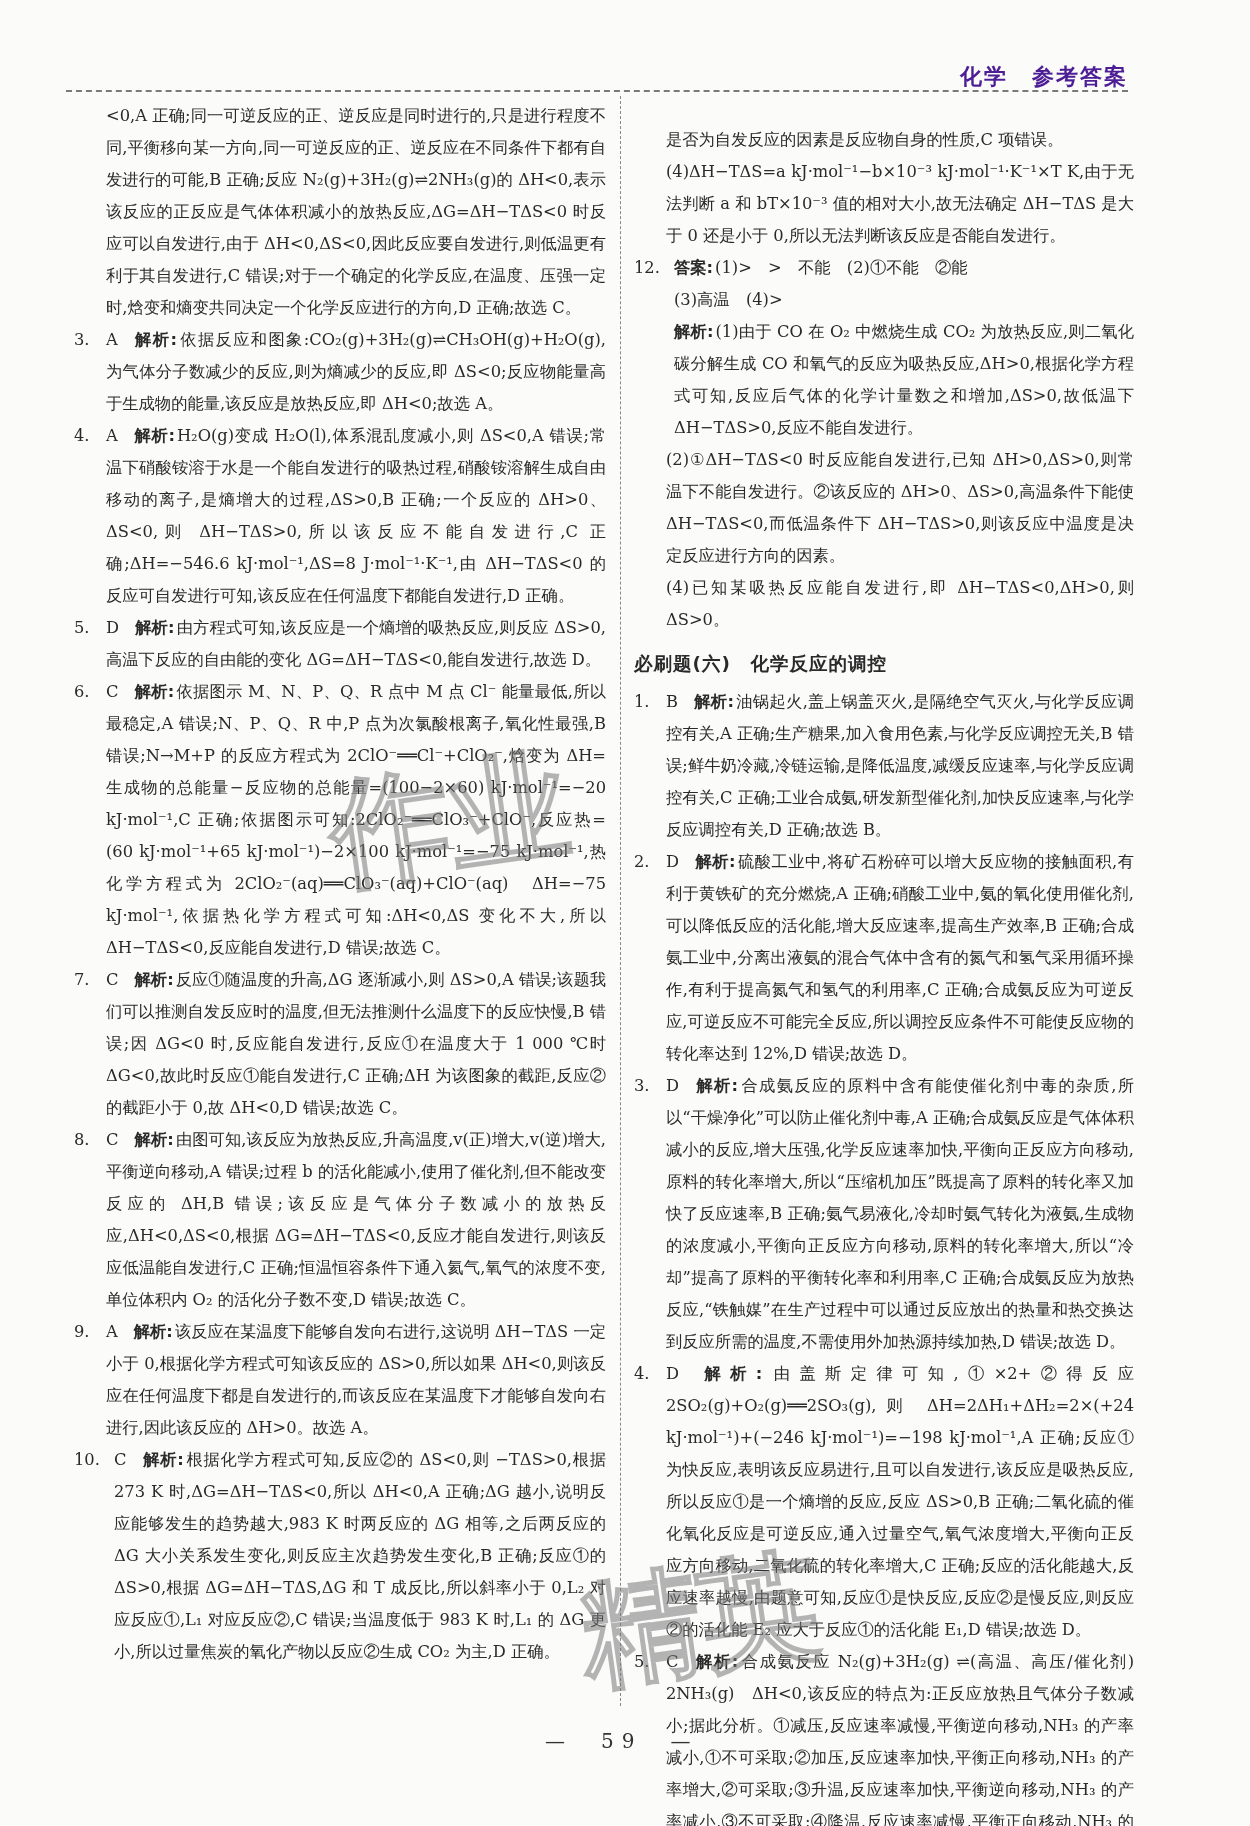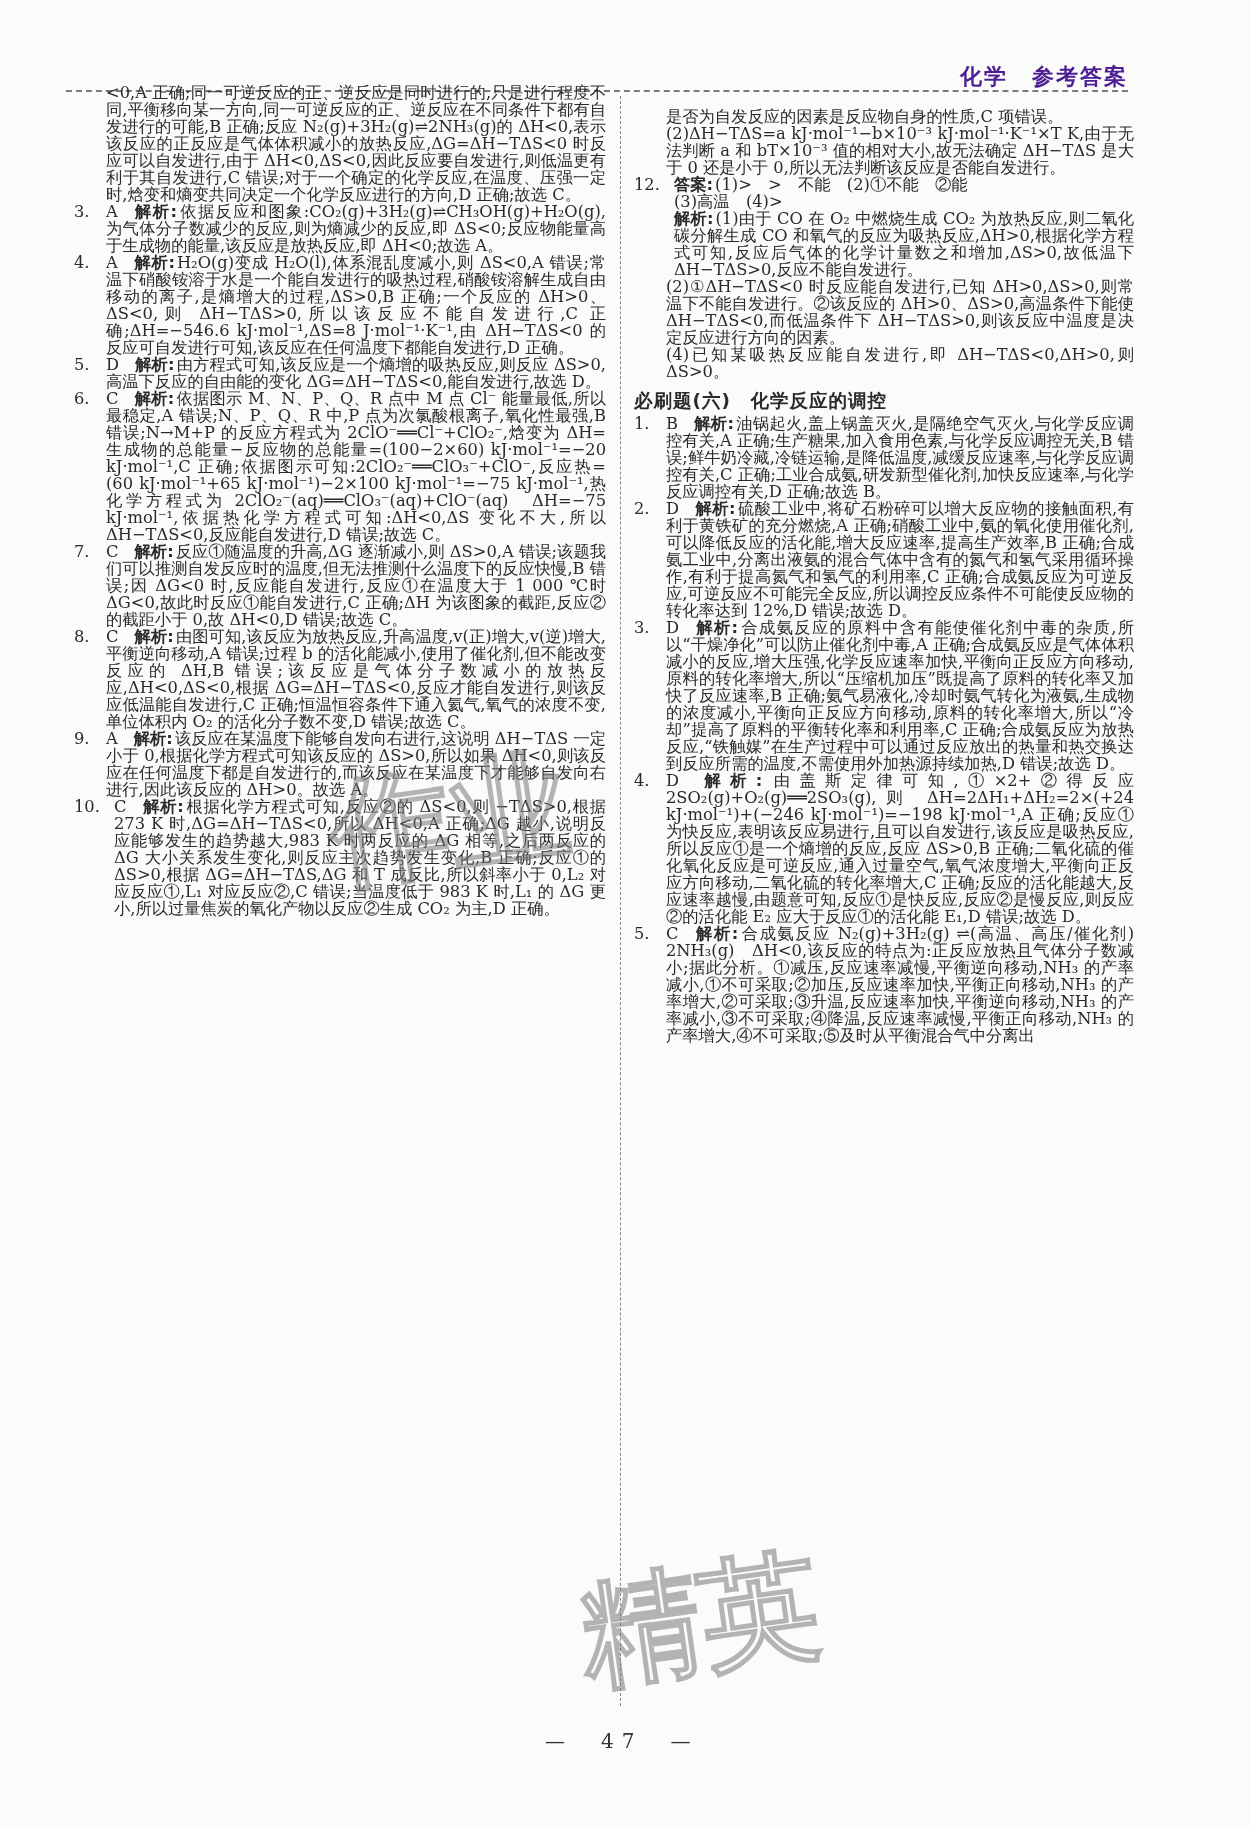--- a/index.html
+++ b/index.html
@@ -13,21 +13,21 @@
   }
   .header-title {
     position: absolute; right: 0; top: 2px; font-family: "DejaVu Sans", "Liberation Sans", sans-serif;
     font-weight: bold; font-size: 22px; letter-spacing: 2px; color: #4c1d95;
   }
   .divider {
     position: absolute; left: 620px; top: 96px; height: 1610px; width: 0;
     border-left: 1.5px dashed #888;
   }
   .col {
-    position: absolute; top: 84px; font-size: 16.3px; line-height: 17px;
+    position: absolute; top: 100px; font-size: 16.3px; line-height: 32px;
     text-align: justify;
   }
   .col-left { left: 74px; width: 532px; }
   .col-right { left: 634px; width: 500px; margin-top: 24px; }
   .item { position: relative; padding-left: 32px; }
   .item.wide { padding-left: 40px; }
   .item .num { position: absolute; left: 0; top: 0; }
   .cont { padding-left: 32px; }
   .item .tag, .sub .tag { font-family: "DejaVu Sans", "Liberation Sans", sans-serif; font-weight: bold; margin-right: 2px; }
   .ans-choice { margin-right: 16px; }
@@ -60,28 +60,28 @@
     <div class="item"><span class="num">4.</span><span class="ans-choice">A</span><span class="tag">解析:</span><span>H₂O(g)变成 H₂O(l),体系混乱度减小,则 ΔS&lt;0,A 错误;常温下硝酸铵溶于水是一个能自发进行的吸热过程,硝酸铵溶解生成自由移动的离子,是熵增大的过程,ΔS&gt;0,B 正确;一个反应的 ΔH&gt;0、ΔS&lt;0,则 ΔH−TΔS&gt;0,所以该反应不能自发进行,C 正确;ΔH=−546.6 kJ·mol⁻¹,ΔS=8 J·mol⁻¹·K⁻¹,由 ΔH−TΔS&lt;0 的反应可自发进行可知,该反应在任何温度下都能自发进行,D 正确。</span></div>
     <div class="item"><span class="num">5.</span><span class="ans-choice">D</span><span class="tag">解析:</span><span>由方程式可知,该反应是一个熵增的吸热反应,则反应 ΔS&gt;0,高温下反应的自由能的变化 ΔG=ΔH−TΔS&lt;0,能自发进行,故选 D。</span></div>
     <div class="item"><span class="num">6.</span><span class="ans-choice">C</span><span class="tag">解析:</span><span>依据图示 M、N、P、Q、R 点中 M 点 Cl⁻ 能量最低,所以最稳定,A 错误;N、P、Q、R 中,P 点为次氯酸根离子,氧化性最强,B 错误;N→M+P 的反应方程式为 2ClO⁻══Cl⁻+ClO₂⁻,焓变为 ΔH=生成物的总能量−反应物的总能量=(100−2×60) kJ·mol⁻¹=−20 kJ·mol⁻¹,C 正确;依据图示可知:2ClO₂⁻══ClO₃⁻+ClO⁻,反应热=(60 kJ·mol⁻¹+65 kJ·mol⁻¹)−2×100 kJ·mol⁻¹=−75 kJ·mol⁻¹,热化学方程式为 2ClO₂⁻(aq)══ClO₃⁻(aq)+ClO⁻(aq)　ΔH=−75 kJ·mol⁻¹,依据热化学方程式可知:ΔH&lt;0,ΔS 变化不大,所以 ΔH−TΔS&lt;0,反应能自发进行,D 错误;故选 C。</span></div>
     <div class="item"><span class="num">7.</span><span class="ans-choice">C</span><span class="tag">解析:</span><span>反应①随温度的升高,ΔG 逐渐减小,则 ΔS&gt;0,A 错误;该题我们可以推测自发反应时的温度,但无法推测什么温度下的反应快慢,B 错误;因 ΔG&lt;0 时,反应能自发进行,反应①在温度大于 1 000 ℃时 ΔG&lt;0,故此时反应①能自发进行,C 正确;ΔH 为该图象的截距,反应②的截距小于 0,故 ΔH&lt;0,D 错误;故选 C。</span></div>
     <div class="item"><span class="num">8.</span><span class="ans-choice">C</span><span class="tag">解析:</span><span>由图可知,该反应为放热反应,升高温度,v(正)增大,v(逆)增大,平衡逆向移动,A 错误;过程 b 的活化能减小,使用了催化剂,但不能改变反应的 ΔH,B 错误;该反应是气体分子数减小的放热反应,ΔH&lt;0,ΔS&lt;0,根据 ΔG=ΔH−TΔS&lt;0,反应才能自发进行,则该反应低温能自发进行,C 正确;恒温恒容条件下通入氦气,氧气的浓度不变,单位体积内 O₂ 的活化分子数不变,D 错误;故选 C。</span></div>
     <div class="item"><span class="num">9.</span><span class="ans-choice">A</span><span class="tag">解析:</span><span>该反应在某温度下能够自发向右进行,这说明 ΔH−TΔS 一定小于 0,根据化学方程式可知该反应的 ΔS&gt;0,所以如果 ΔH&lt;0,则该反应在任何温度下都是自发进行的,而该反应在某温度下才能够自发向右进行,因此该反应的 ΔH&gt;0。故选 A。</span></div>
     <div class="item wide"><span class="num">10.</span><span class="ans-choice">C</span><span class="tag">解析:</span><span>根据化学方程式可知,反应②的 ΔS&lt;0,则 −TΔS&gt;0,根据 273 K 时,ΔG=ΔH−TΔS&lt;0,所以 ΔH&lt;0,A 正确;ΔG 越小,说明反应能够发生的趋势越大,983 K 时两反应的 ΔG 相等,之后两反应的 ΔG 大小关系发生变化,则反应主次趋势发生变化,B 正确;反应①的 ΔS&gt;0,根据 ΔG=ΔH−TΔS,ΔG 和 T 成反比,所以斜率小于 0,L₂ 对应反应①,L₁ 对应反应②,C 错误;当温度低于 983 K 时,L₁ 的 ΔG 更小,所以过量焦炭的氧化产物以反应②生成 CO₂ 为主,D 正确。</span></div>
   </div>
 <div class="col col-right" id="right">
     <p class="para cont">是否为自发反应的因素是反应物自身的性质,C 项错误。</p>
-    <p class="para cont">(2)ΔH−TΔS=a kJ·mol⁻¹−b×10⁻³ kJ·mol⁻¹·K⁻¹×T K,由于无法判断 a 和 bT×10⁻³ 值的相对大小,故无法确定 ΔH−TΔS 是大于 0 还是小于 0,所以无法判断该反应是否能自发进行。</p>
+    <p class="para cont">(4)ΔH−TΔS=a kJ·mol⁻¹−b×10⁻³ kJ·mol⁻¹·K⁻¹×T K,由于无法判断 a 和 bT×10⁻³ 值的相对大小,故无法确定 ΔH−TΔS 是大于 0 还是小于 0,所以无法判断该反应是否能自发进行。</p>
     <div class="item wide"><span class="num">12.</span><span class="tag">答案:</span><span>(1)&gt;　&gt;　不能　(2)①不能　②能</span><br><span>(3)高温　(4)&gt;</span><div class="sub"><span class="tag">解析:</span><span>(1)由于 CO 在 O₂ 中燃烧生成 CO₂ 为放热反应,则二氧化碳分解生成 CO 和氧气的反应为吸热反应,ΔH&gt;0,根据化学方程式可知,反应后气体的化学计量数之和增加,ΔS&gt;0,故低温下 ΔH−TΔS&gt;0,反应不能自发进行。</span></div></div>
     <p class="para cont">(2)①ΔH−TΔS&lt;0 时反应能自发进行,已知 ΔH&gt;0,ΔS&gt;0,则常温下不能自发进行。②该反应的 ΔH&gt;0、ΔS&gt;0,高温条件下能使 ΔH−TΔS&lt;0,而低温条件下 ΔH−TΔS&gt;0,则该反应中温度是决定反应进行方向的因素。</p>
     <p class="para cont">(4)已知某吸热反应能自发进行,即 ΔH−TΔS&lt;0,ΔH&gt;0,则 ΔS&gt;0。</p>
     <div class="section-title">必刷题(六)　化学反应的调控</div>
     <div class="item"><span class="num">1.</span><span class="ans-choice">B</span><span class="tag">解析:</span><span>油锅起火,盖上锅盖灭火,是隔绝空气灭火,与化学反应调控有关,A 正确;生产糖果,加入食用色素,与化学反应调控无关,B 错误;鲜牛奶冷藏,冷链运输,是降低温度,减缓反应速率,与化学反应调控有关,C 正确;工业合成氨,研发新型催化剂,加快反应速率,与化学反应调控有关,D 正确;故选 B。</span></div>
     <div class="item"><span class="num">2.</span><span class="ans-choice">D</span><span class="tag">解析:</span><span>硫酸工业中,将矿石粉碎可以增大反应物的接触面积,有利于黄铁矿的充分燃烧,A 正确;硝酸工业中,氨的氧化使用催化剂,可以降低反应的活化能,增大反应速率,提高生产效率,B 正确;合成氨工业中,分离出液氨的混合气体中含有的氮气和氢气采用循环操作,有利于提高氮气和氢气的利用率,C 正确;合成氨反应为可逆反应,可逆反应不可能完全反应,所以调控反应条件不可能使反应物的转化率达到 12%,D 错误;故选 D。</span></div>
     <div class="item"><span class="num">3.</span><span class="ans-choice">D</span><span class="tag">解析:</span><span>合成氨反应的原料中含有能使催化剂中毒的杂质,所以“干燥净化”可以防止催化剂中毒,A 正确;合成氨反应是气体体积减小的反应,增大压强,化学反应速率加快,平衡向正反应方向移动,原料的转化率增大,所以“压缩机加压”既提高了原料的转化率又加快了反应速率,B 正确;氨气易液化,冷却时氨气转化为液氨,生成物的浓度减小,平衡向正反应方向移动,原料的转化率增大,所以“冷却”提高了原料的平衡转化率和利用率,C 正确;合成氨反应为放热反应,“铁触媒”在生产过程中可以通过反应放出的热量和热交换达到反应所需的温度,不需使用外加热源持续加热,D 错误;故选 D。</span></div>
     <div class="item"><span class="num">4.</span><span class="ans-choice">D</span><span class="tag">解析:</span><span>由盖斯定律可知,①×2+②得反应 2SO₂(g)+O₂(g)══2SO₃(g),则 ΔH=2ΔH₁+ΔH₂=2×(+24 kJ·mol⁻¹)+(−246 kJ·mol⁻¹)=−198 kJ·mol⁻¹,A 正确;反应①为快反应,表明该反应易进行,且可以自发进行,该反应是吸热反应,所以反应①是一个熵增的反应,反应 ΔS&gt;0,B 正确;二氧化硫的催化氧化反应是可逆反应,通入过量空气,氧气浓度增大,平衡向正反应方向移动,二氧化硫的转化率增大,C 正确;反应的活化能越大,反应速率越慢,由题意可知,反应①是快反应,反应②是慢反应,则反应②的活化能 E₂ 应大于反应①的活化能 E₁,D 错误;故选 D。</span></div>
     <div class="item"><span class="num">5.</span><span class="ans-choice">C</span><span class="tag">解析:</span><span>合成氨反应 N₂(g)+3H₂(g) ⇌(高温、高压/催化剂) 2NH₃(g)　ΔH&lt;0,该反应的特点为:正反应放热且气体分子数减小;据此分析。①减压,反应速率减慢,平衡逆向移动,NH₃ 的产率减小,①不可采取;②加压,反应速率加快,平衡正向移动,NH₃ 的产率增大,②可采取;③升温,反应速率加快,平衡逆向移动,NH₃ 的产率减小,③不可采取;④降温,反应速率减慢,平衡正向移动,NH₃ 的产率增大,④不可采取;⑤及时从平衡混合气中分离出</span></div>
   </div>
 
-<div class="page-number">—　47　—</div>
+<div class="page-number">—　59　—</div>
 
 <div class="watermark" style="left:330px; top:740px; font-size:120px;">作业</div>
 <div class="watermark" style="left:580px; top:1540px; font-size:120px;">精英</div>
 
 </body></html>

